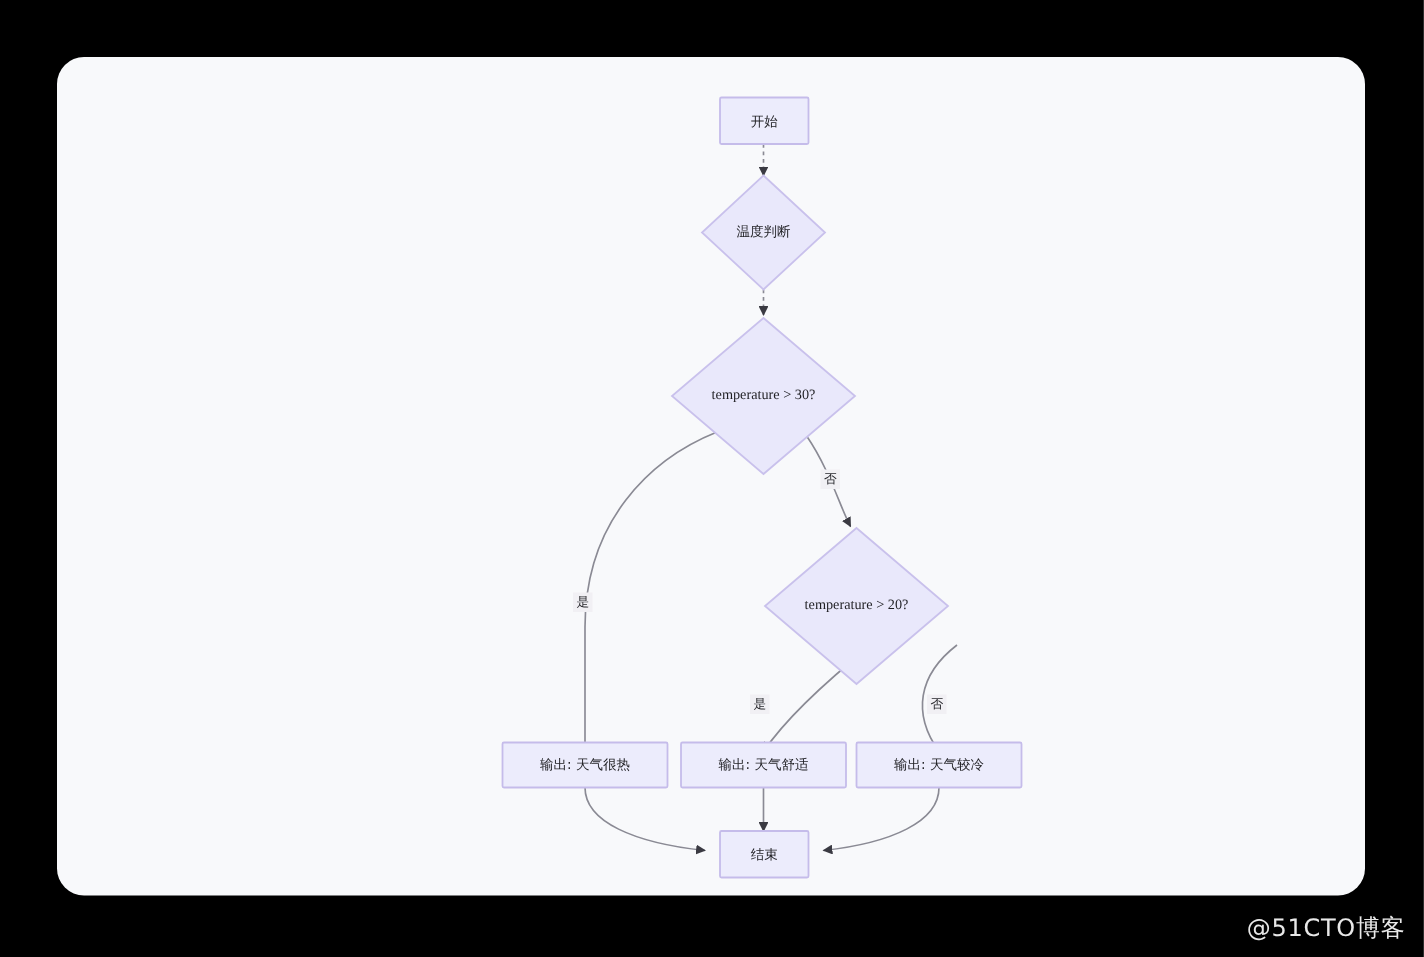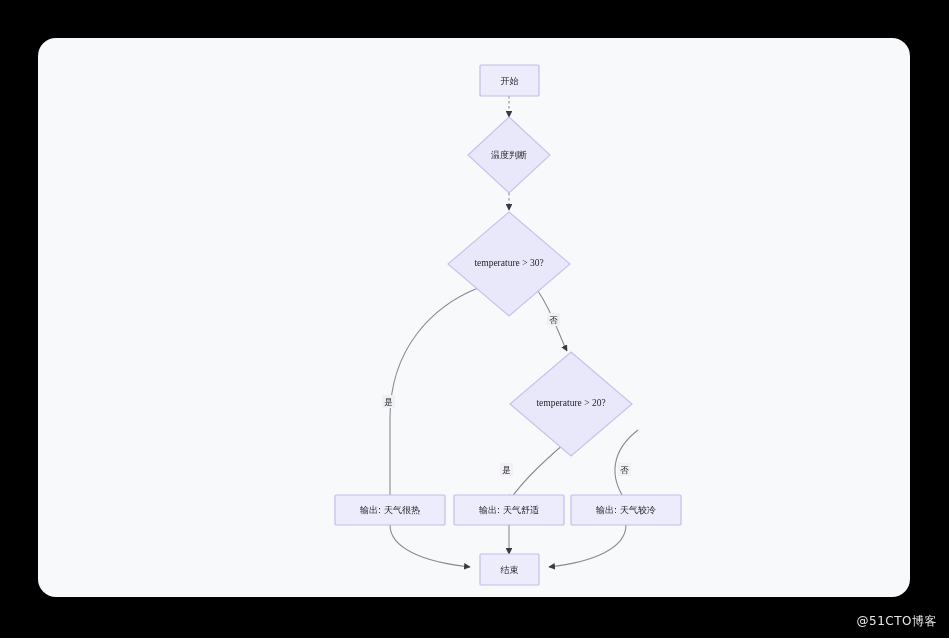--- a/index.html
+++ b/index.html
@@ -79,21 +79,21 @@
     font-size: 8.5px;
     text-anchor: middle;
     dominant-baseline: middle;
   }
   #watermark {
     position: absolute;
     right: 12px;
     bottom: 8px;
     color: #e8e8e8;
     font-family: "DejaVu Sans", "Liberation Sans", sans-serif;
-    font-size: 12px;
+    font-size: 16px;
     letter-spacing: 0.5px;
     white-space: nowrap;
   }
 </style>
 </head>
 <body>
 
 <div id="root">
   <div id="card">
     <svg id="diagram-svg" viewBox="0 0 872 559">

